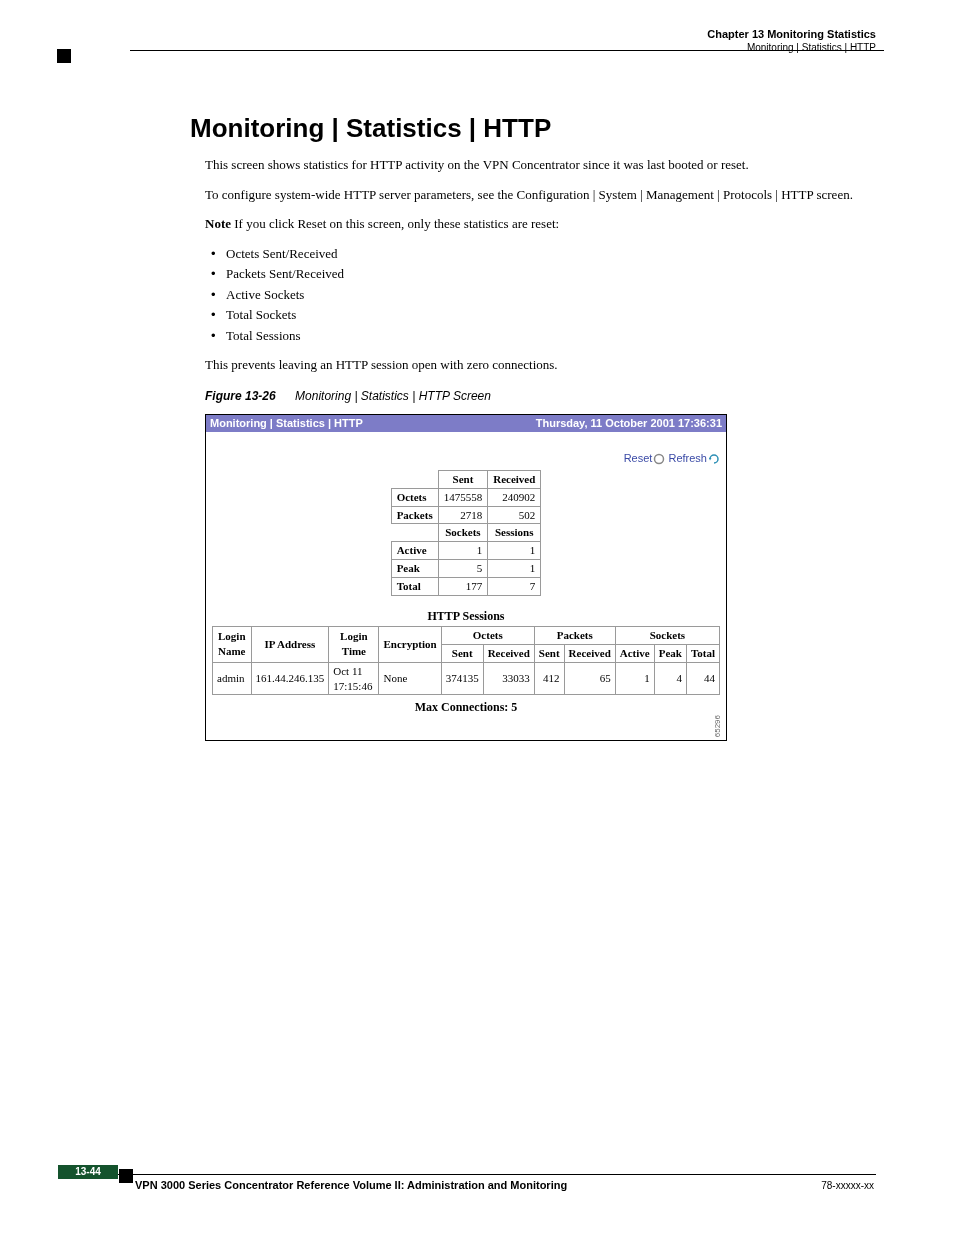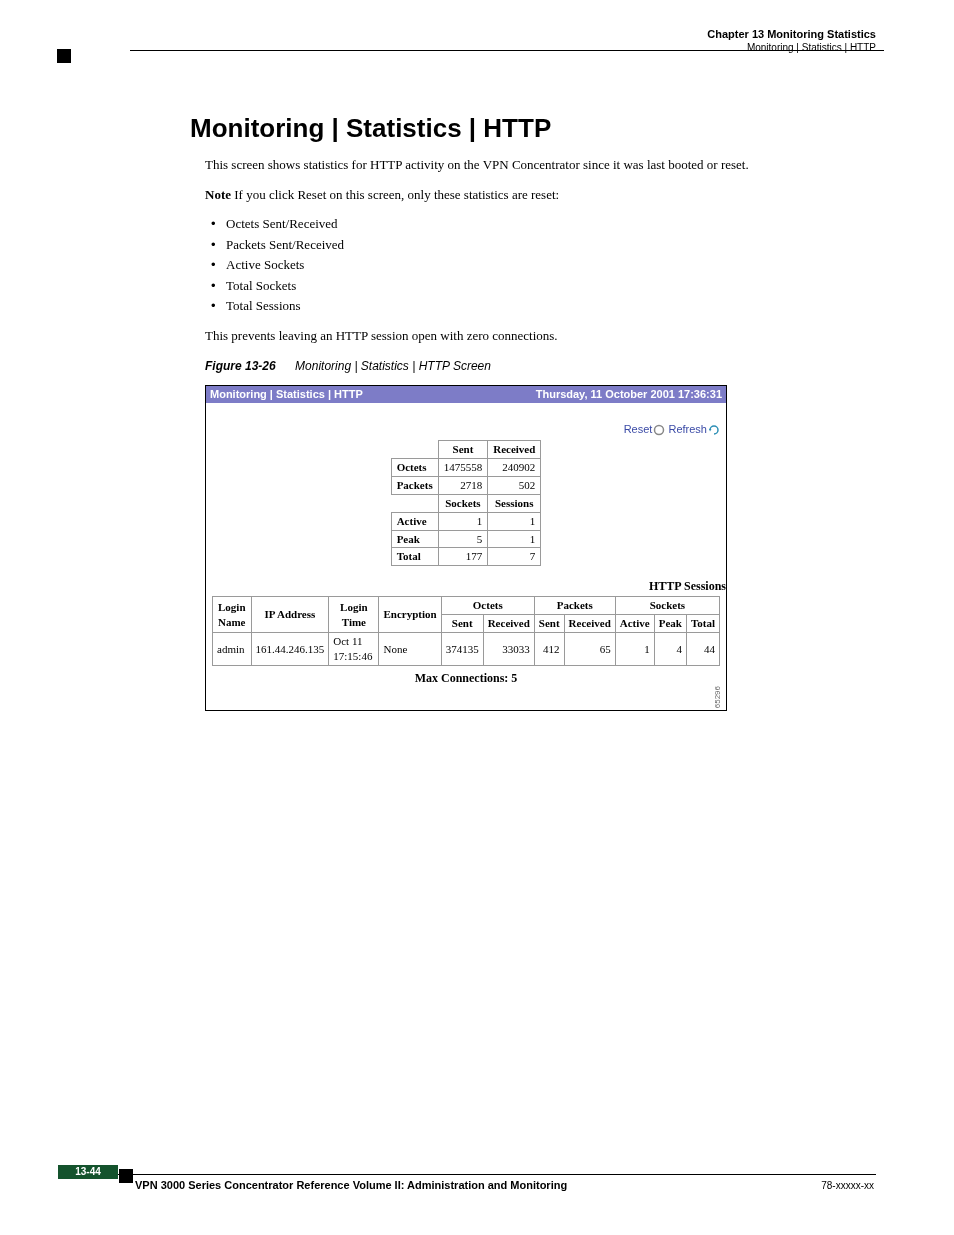--- a/index.html
+++ b/index.html
@@ -156,21 +156,21 @@
   table.grid td.num {
     text-align: right;
   }
   table.grid td.lab, table.grid th.lab {
     font-weight: bold;
     text-align: left;
     background: #fff;
   }
 
   .sessions-title {
-    text-align: right;
+    text-align: center;
     font-weight: bold;
     font-size: 12px;
     margin: 12px 0 2px 0;
   }
   .sessions-wrap {
     padding: 0 6px 6px 6px;
   }
   table.sessions {
     border-collapse: collapse;
     width: 100%;
@@ -258,20 +258,21 @@
   <div class="top-rule"></div>
 
   <div class="header-right">
     <div class="chap">Chapter 13      Monitoring Statistics</div>
     <div class="sec">Monitoring | Statistics | HTTP</div>
   </div>
 
   <div class="content">
     <div class="h1">Monitoring | Statistics | HTTP</div>
     <p>This screen shows statistics for HTTP activity on the VPN Concentrator since it was last booted or reset.</p>
+    <p>To configure system-wide HTTP server parameters, see the Configuration | System | Management | Protocols | HTTP screen.</p>
     <p>
       <b>Note</b>
       <span>If you click Reset on this screen, only these statistics are reset:</span>
     </p>
     <ul class="bullets">
       <li>Octets Sent/Received</li>
       <li>Packets Sent/Received</li>
       <li>Active Sockets</li>
       <li>Total Sockets</li>
       <li>Total Sessions</li>

